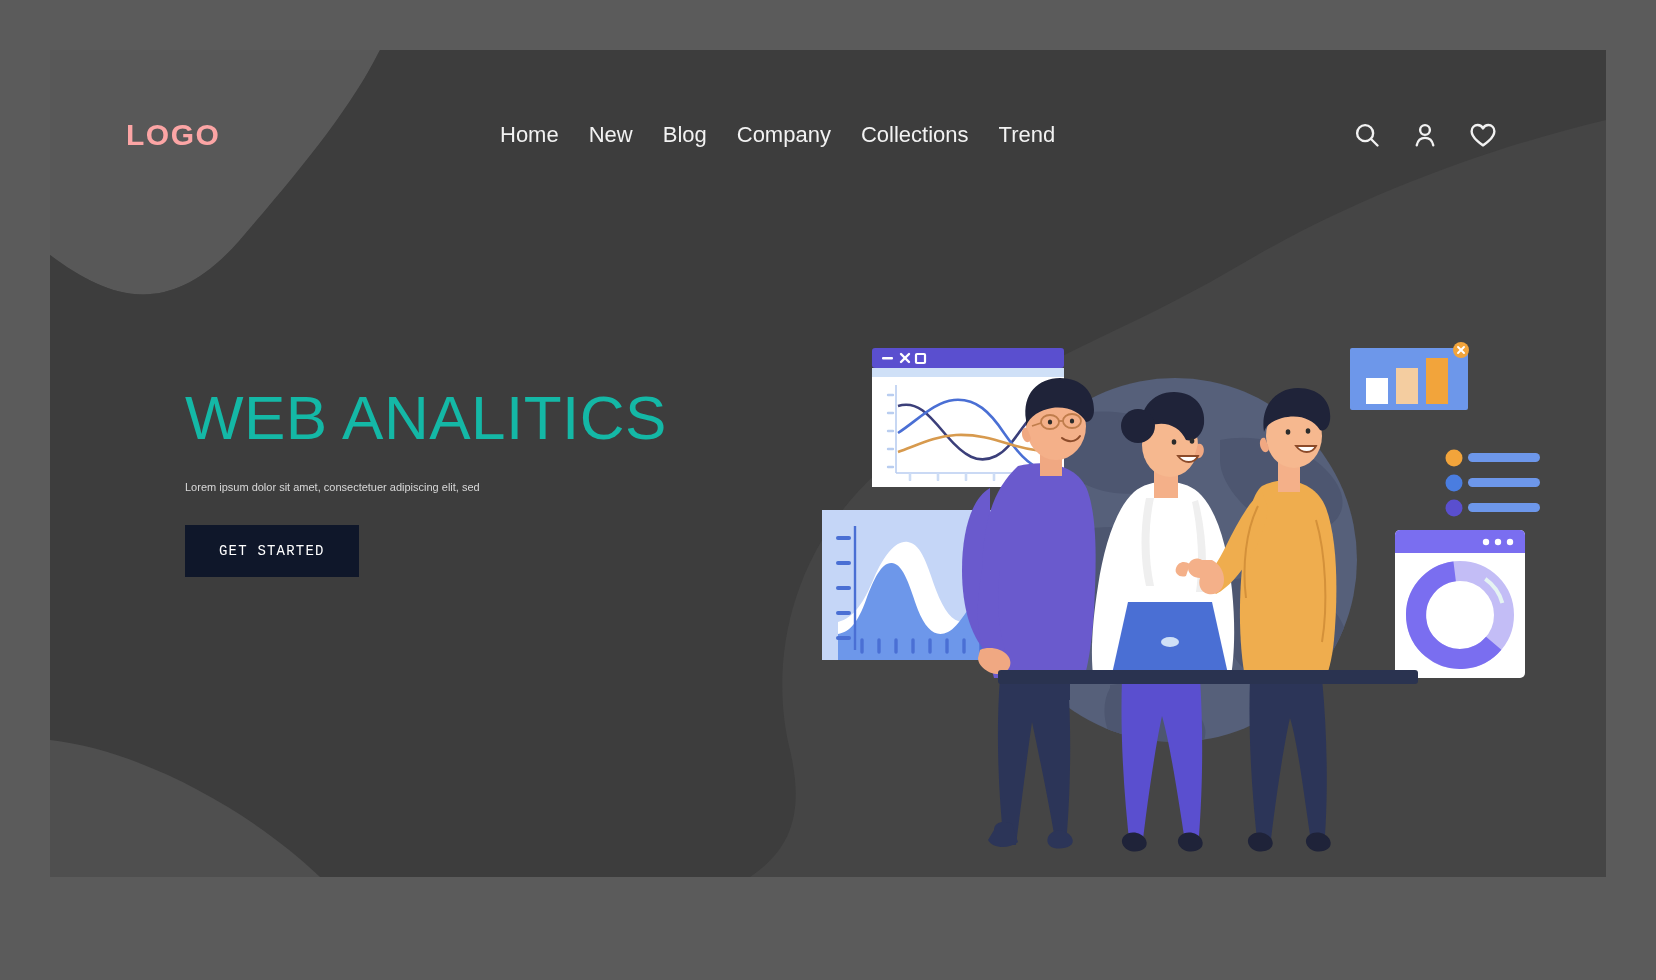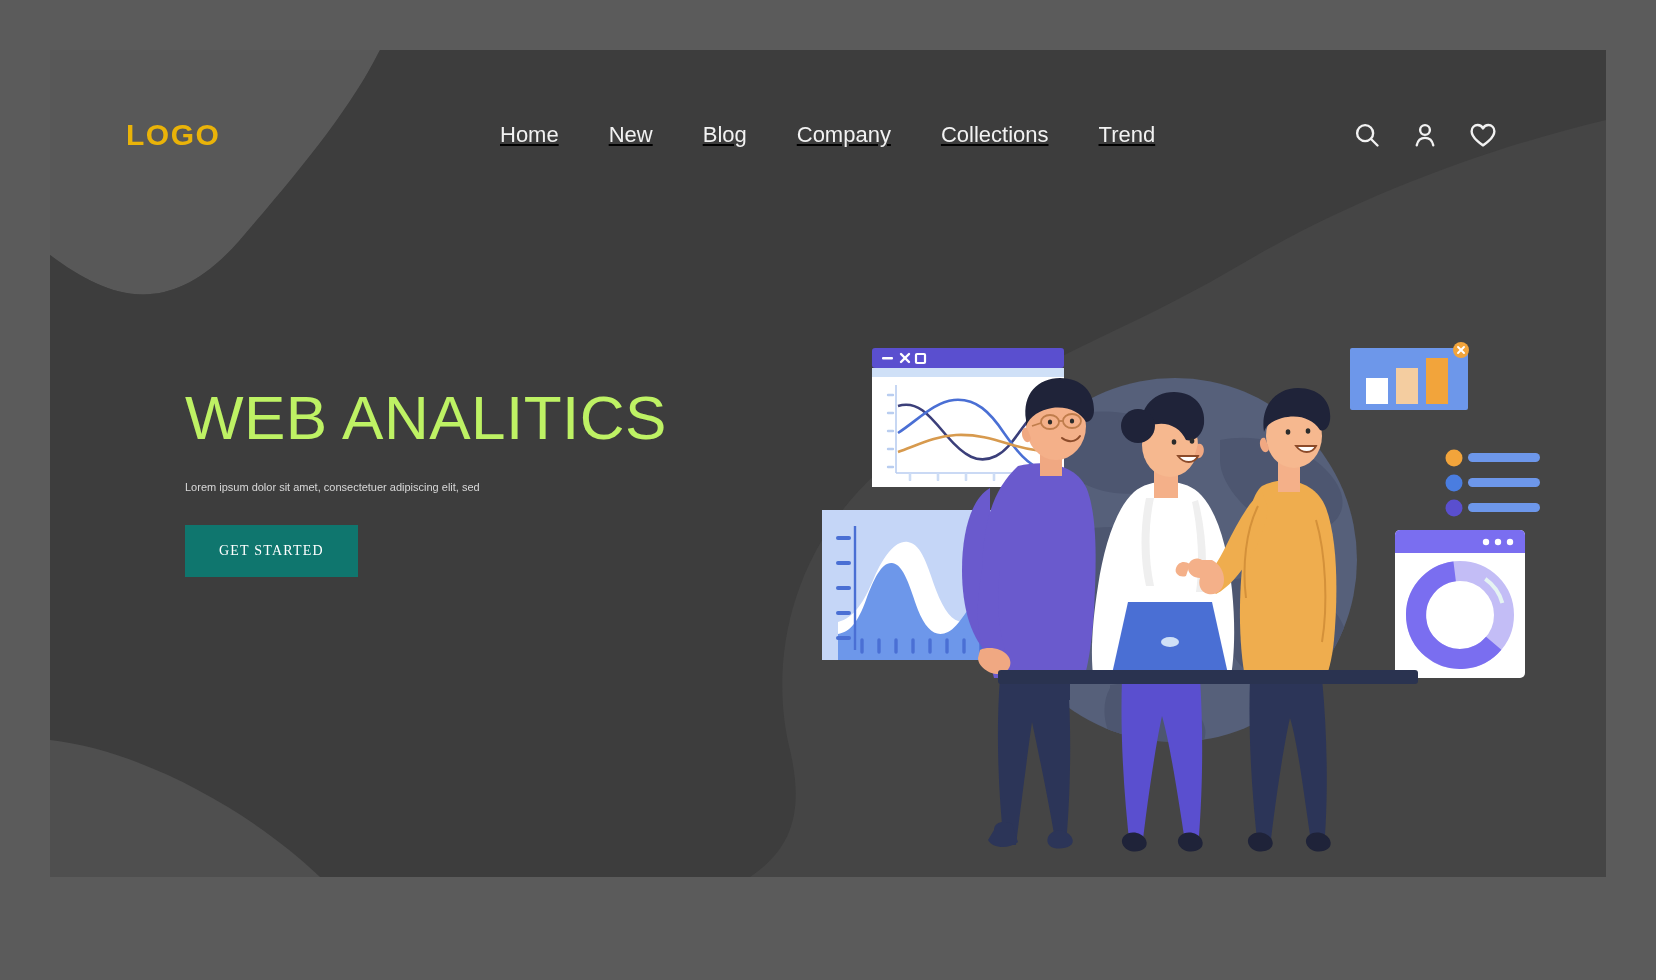--- a/index.html
+++ b/index.html
@@ -34,32 +34,31 @@
     position: absolute;
     left: 0; top: 0;
     width: 1556px; height: 175px;
     display: flex;
     align-items: center;
     z-index: 5;
   }
   .logo {
     position: absolute;
     left: 76px; top: 68px;
-    color: #eab308;
+    color: #fca5a5;
     font-size: 30px;
     font-weight: bold;
     letter-spacing: 1.5px;
   }
   .navlinks {
     position: absolute;
     left: 450px; top: 72px;
     display: flex;
-    gap: 50px;
+    gap: 30px;
     align-items: flex-start;
-    text-decoration: underline;
   }
   .navlinks a {
     color: #f2f2f2;
     font-size: 22px;
     text-decoration: none;
     white-space: nowrap;
   }
   .navicons {
     position: absolute;
     right: 108px; top: 70px;
@@ -70,44 +69,44 @@
   .navicons .ic { width: 30px; height: 30px; display: block; }
 
   
   .copy {
     position: absolute;
     left: 135px; top: 335px;
     z-index: 5;
     width: 560px;
   }
   .headline {
-    color: #bef264;
+    color: #14b8a6;
     font-size: 62px;
     font-weight: 400;
     letter-spacing: 0.5px;
     line-height: 1.05;
     white-space: nowrap;
   }
   .subhead {
     margin-top: 30px;
     color: #d8d8d8;
     font-size: 11px;
     line-height: 1.4;
   }
   .cta {
     margin-top: 30px;
     display: inline-block;
-    background: #0f766e;
+    background: #0f172a;
     color: #ffffff;
     border: none;
     font-size: 14px;
     letter-spacing: 1.2px;
     padding: 18px 34px;
     cursor: pointer;
-    font-family: Liberation Serif, serif;
+    font-family: Liberation Mono, monospace;
   }
 
   
   .illus {
     position: absolute;
     left: 700px; top: 180px;
     width: 800px; height: 660px;
     z-index: 4;
   }
   .illus svg { display: block; width: 800px; height: 660px; overflow: visible; }

